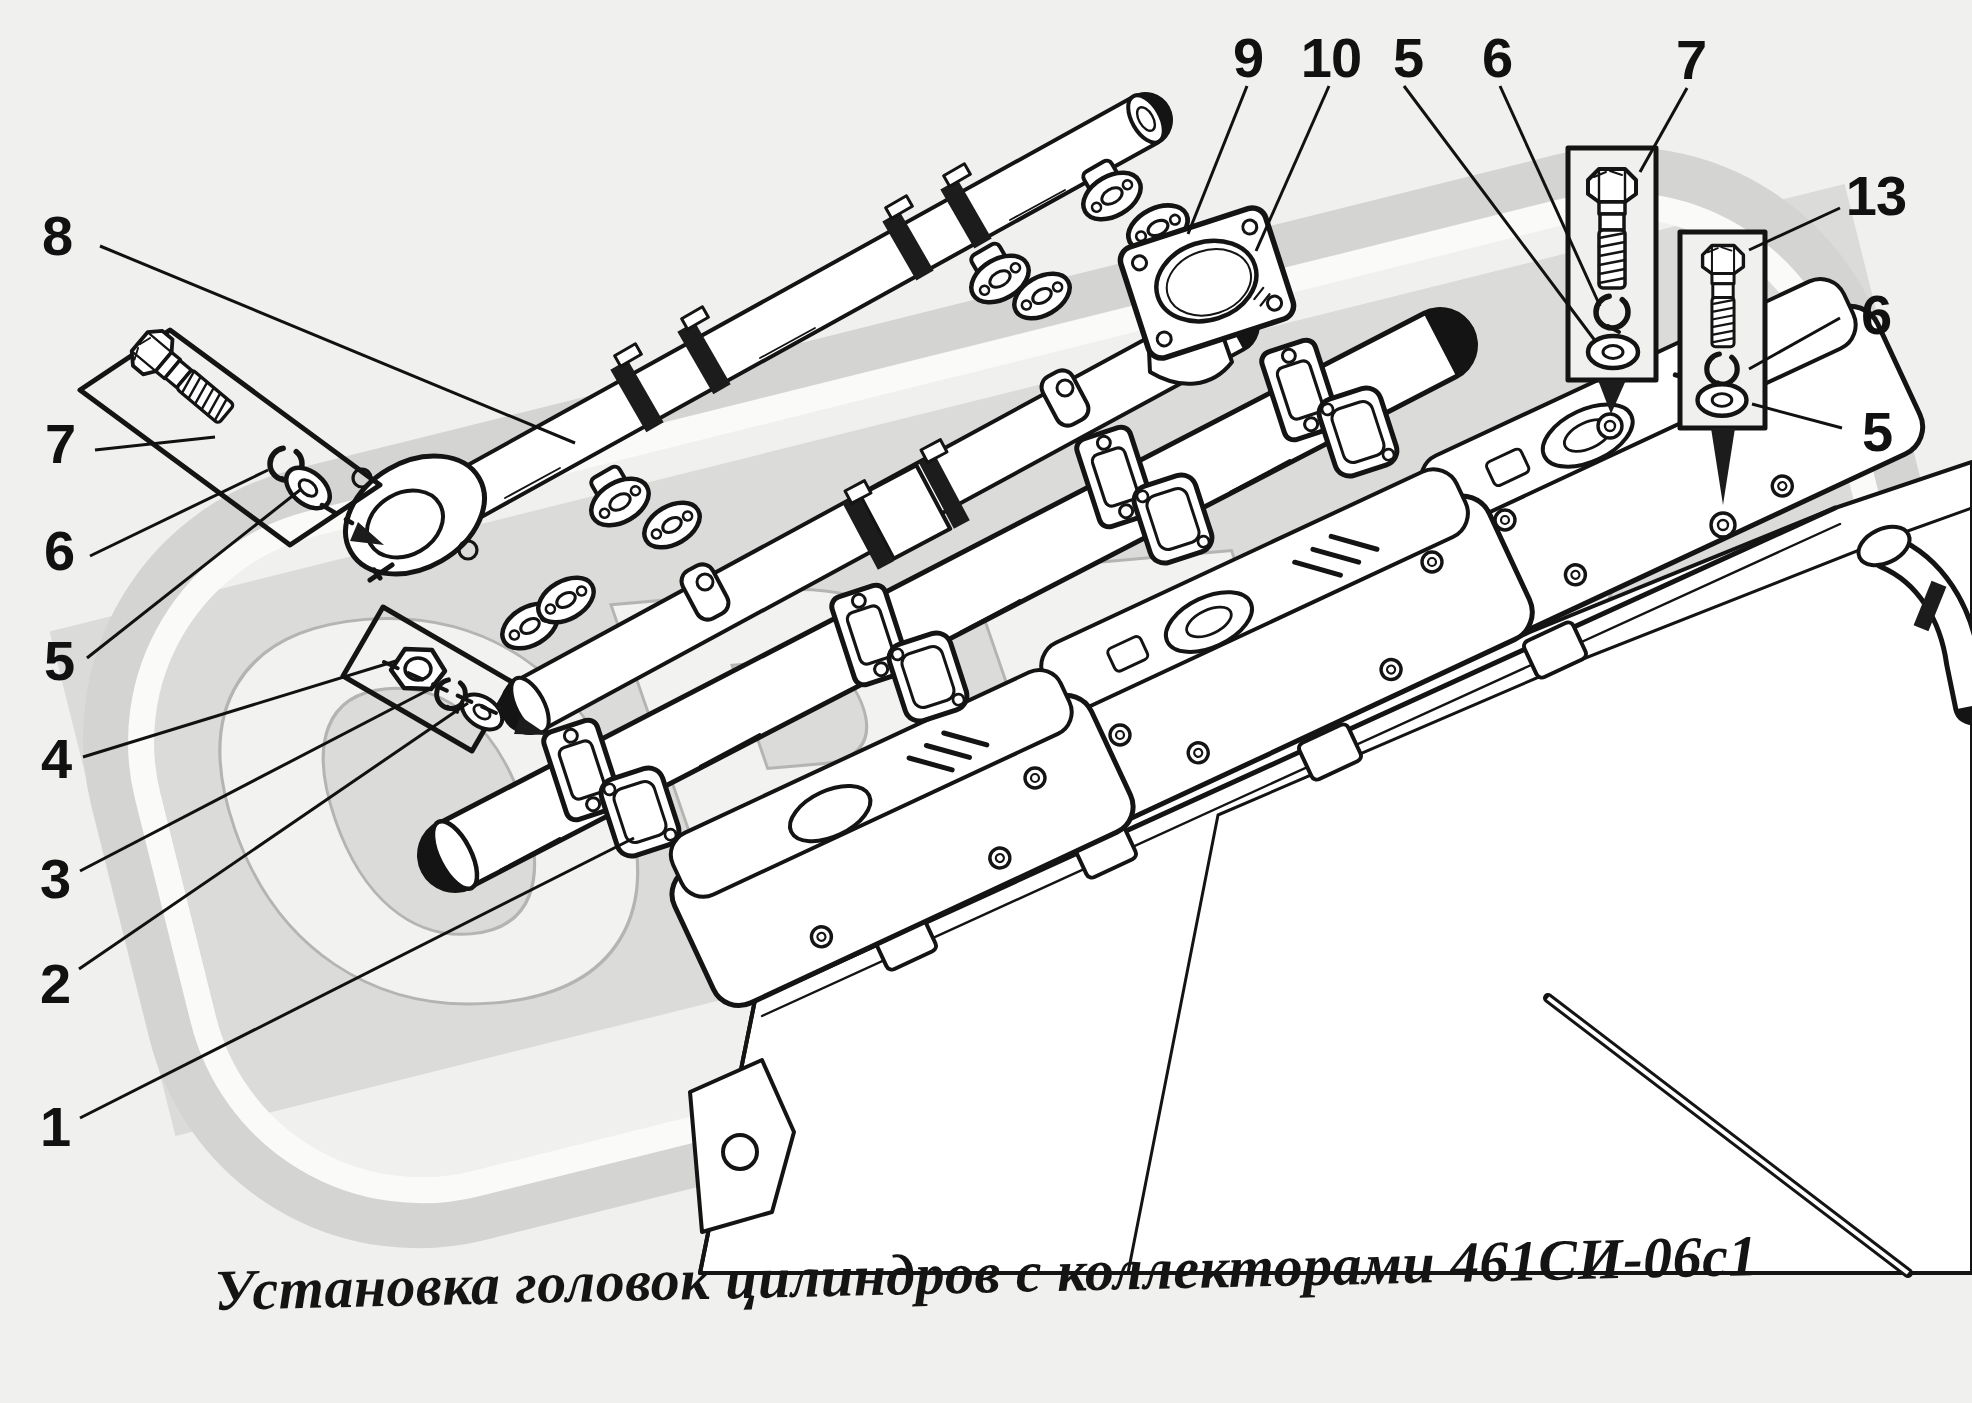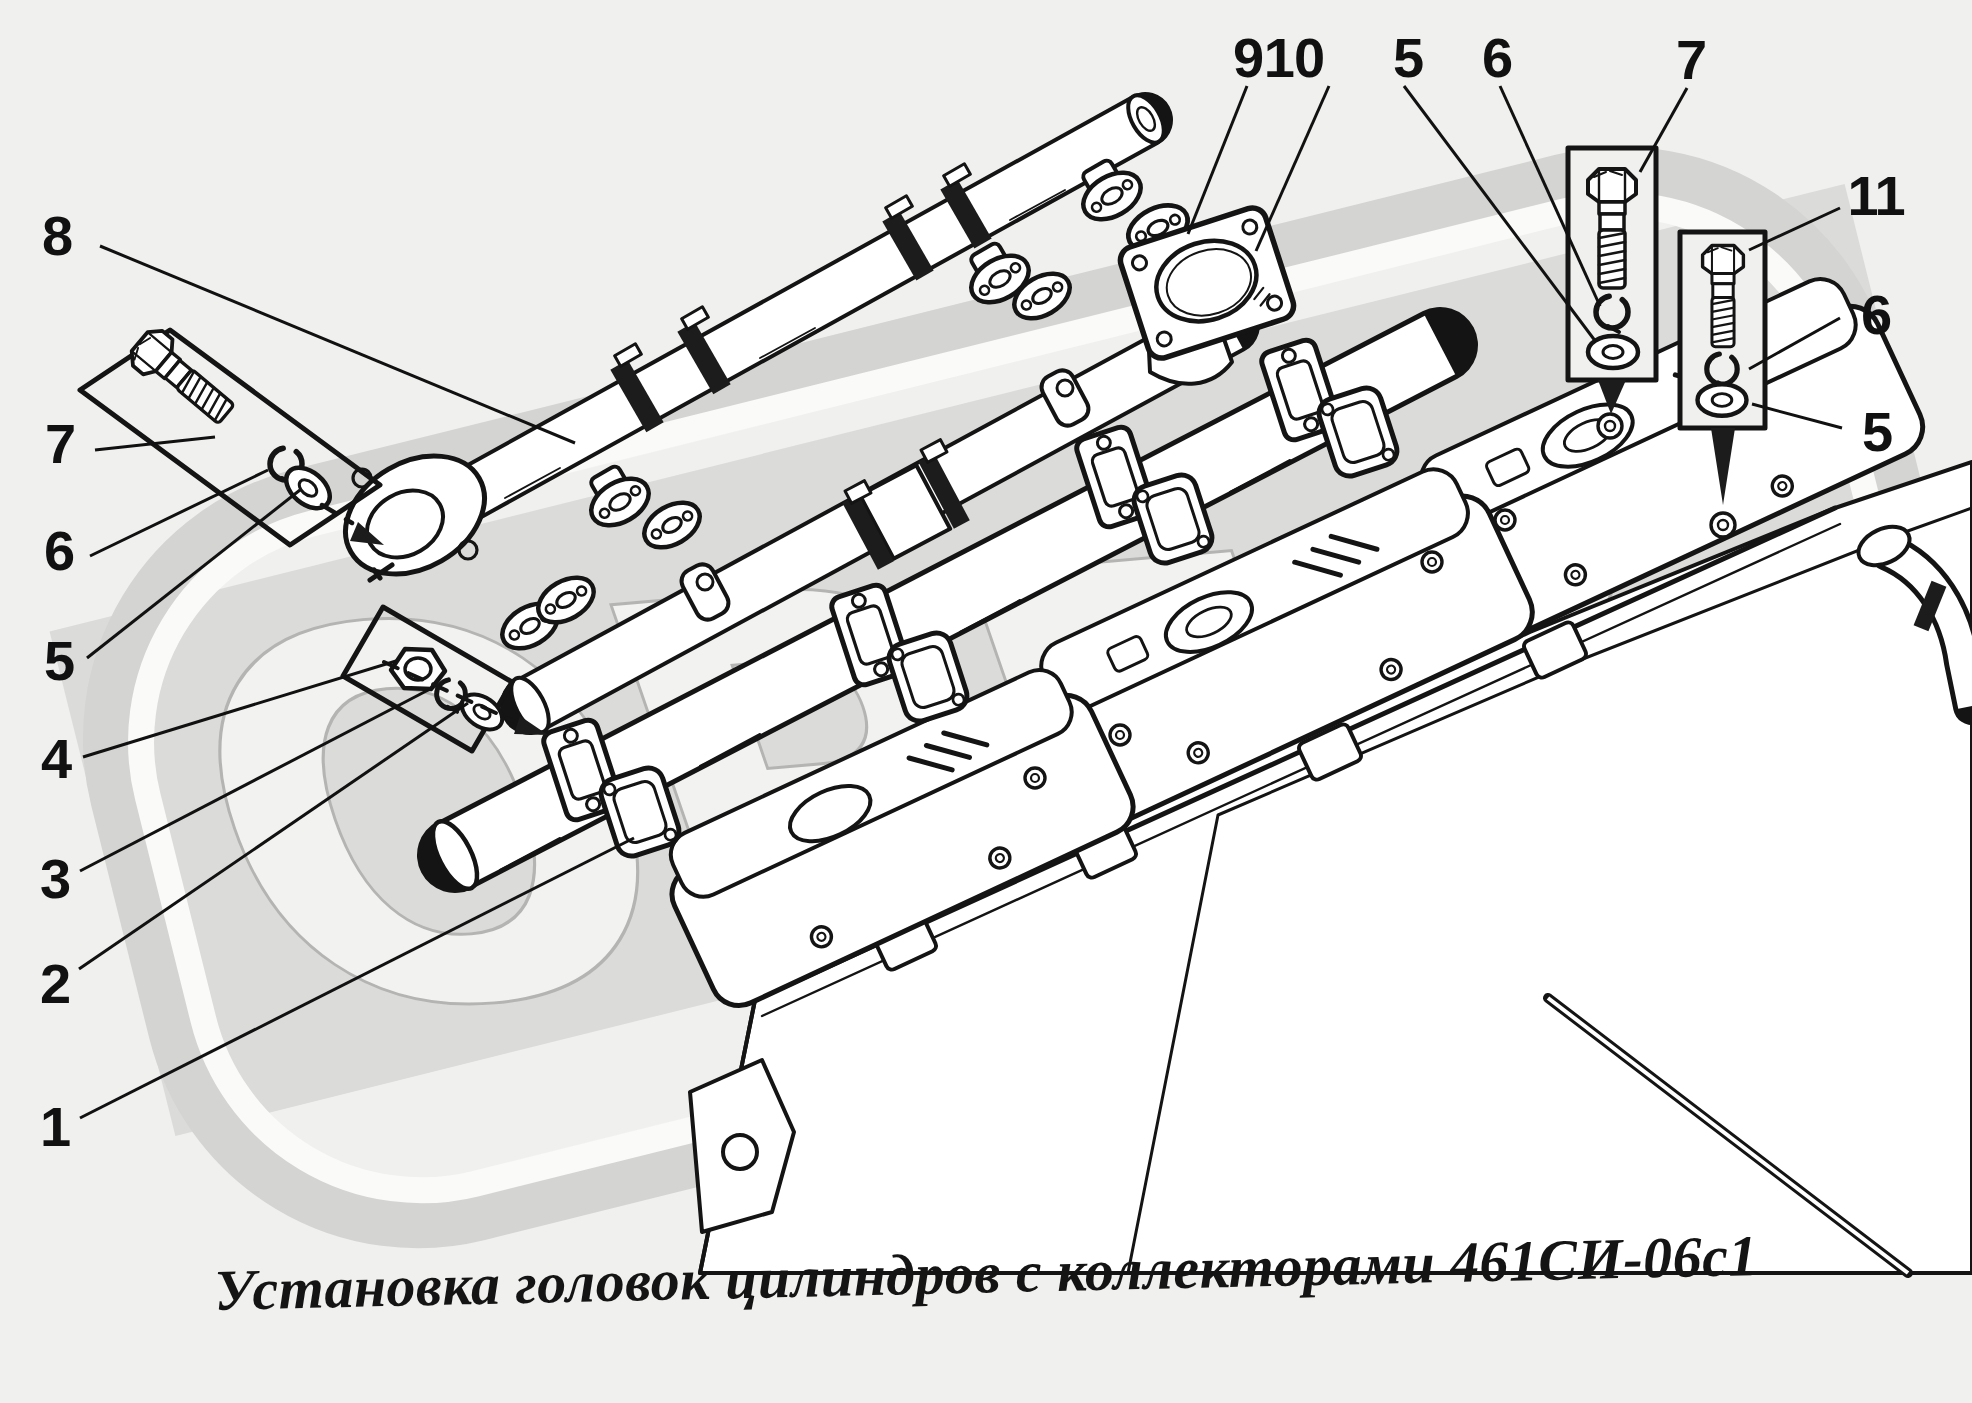--- a/index.html
+++ b/index.html
@@ -331,24 +331,24 @@
 <div id="callout-layer">
       <div class="callout-num" style="left: 57px; top: 236px;">8</div>
       <div class="callout-num" style="left: 60px; top: 444px;">7</div>
       <div class="callout-num" style="left: 59px; top: 551px;">6</div>
       <div class="callout-num" style="left: 59px; top: 661px;">5</div>
       <div class="callout-num" style="left: 56px; top: 759px;">4</div>
       <div class="callout-num" style="left: 55px; top: 879px;">3</div>
       <div class="callout-num" style="left: 55px; top: 984px;">2</div>
       <div class="callout-num" style="left: 55px; top: 1127px;">1</div>
       <div class="callout-num" style="left: 1248px; top: 58px;">9</div>
-      <div class="callout-num" style="left: 1294px; top: 58px;">10</div>
+      <div class="callout-num" style="left: 1331px; top: 58px;">10</div>
       <div class="callout-num" style="left: 1408px; top: 58px;">5</div>
       <div class="callout-num" style="left: 1497px; top: 58px;">6</div>
       <div class="callout-num" style="left: 1691px; top: 60px;">7</div>
-      <div class="callout-num" style="left: 1876px; top: 196px;">11</div>
+      <div class="callout-num" style="left: 1876px; top: 196px;">13</div>
       <div class="callout-num" style="left: 1876px; top: 315px;">6</div>
       <div class="callout-num" style="left: 1877px; top: 432px;">5</div>
     </div>
 
 <div class="caption">Установка головок цилиндров с коллекторами 461СИ-06с1</div>
 
 </div>
 
 </body></html>

